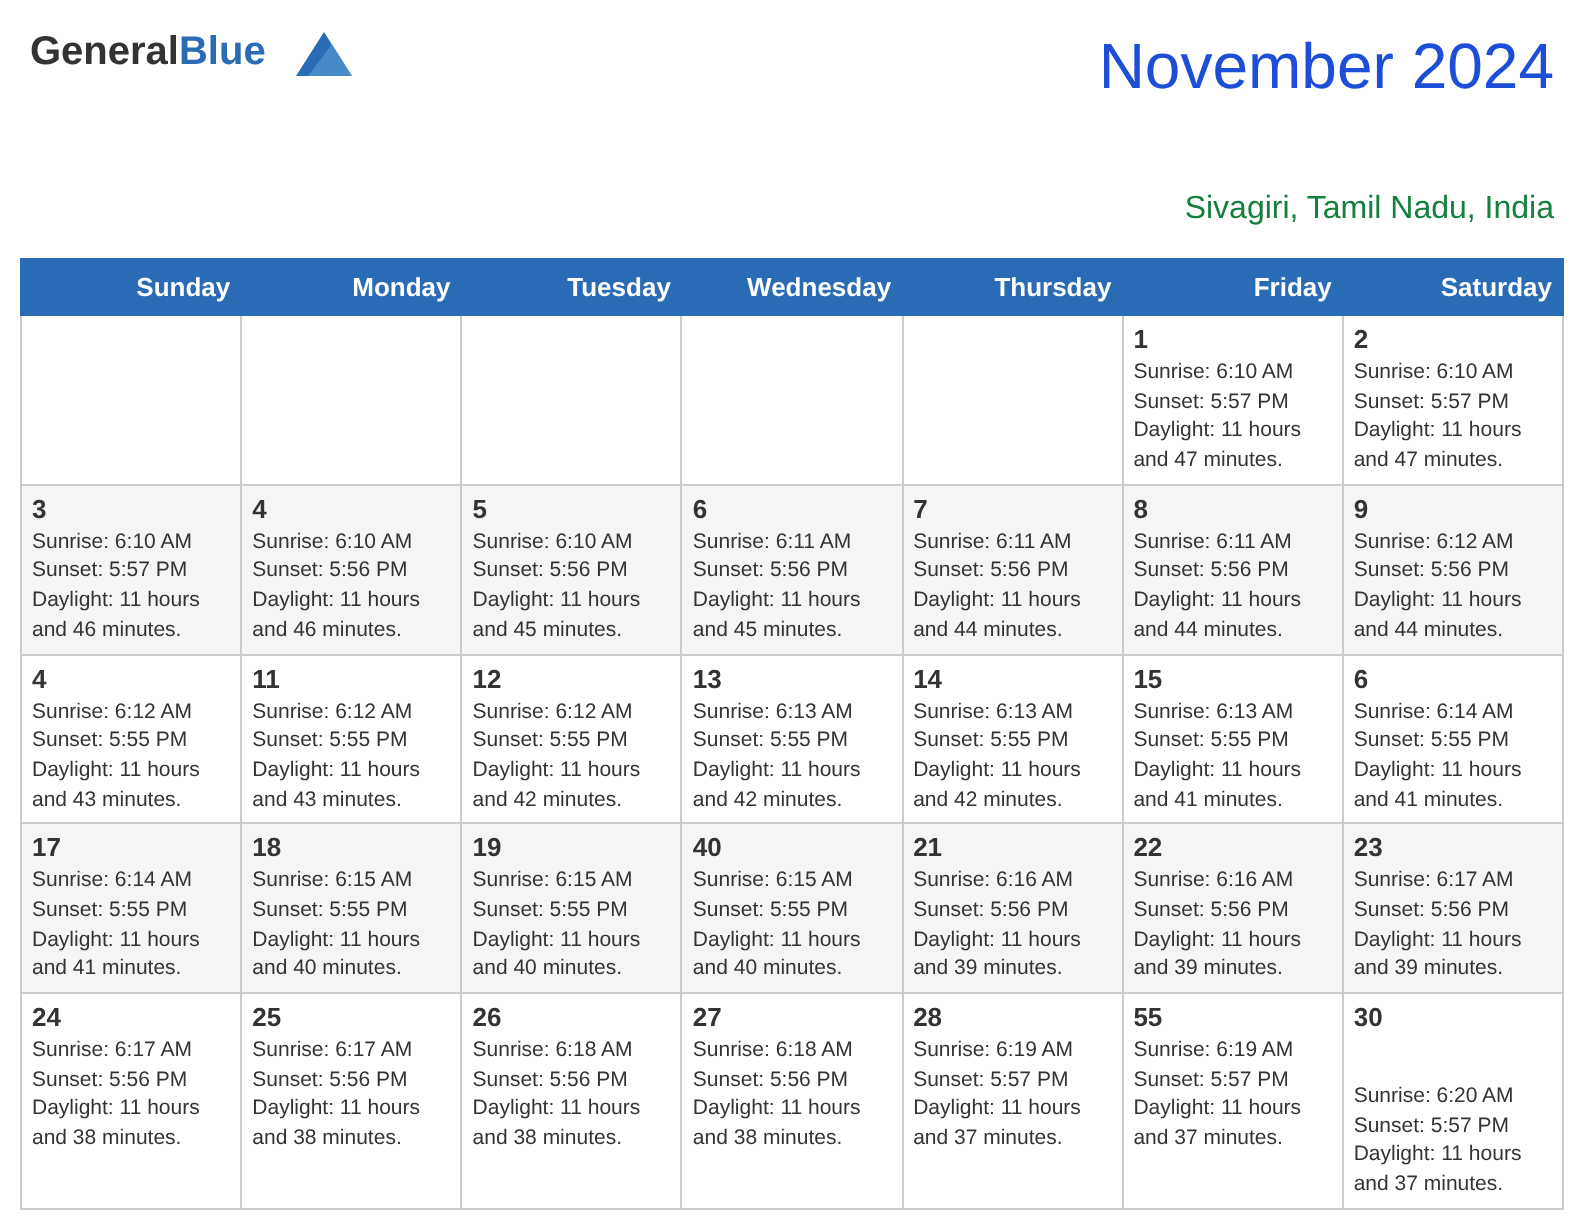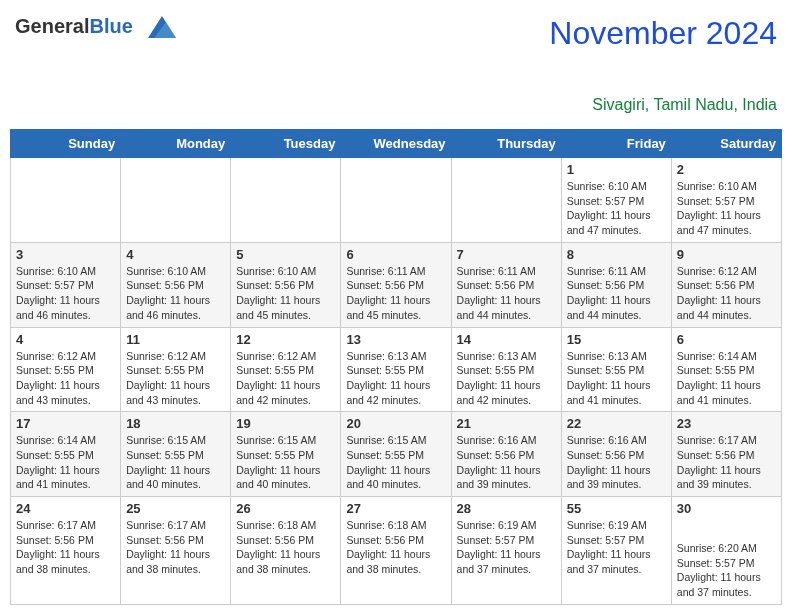--- a/index.html
+++ b/index.html
@@ -256,21 +256,21 @@
 and 40 minutes.</div>
         </td>
         <td>
           <span class="day-num">19</span>
           <div class="day-info" style="white-space: pre-line;">Sunrise: 6:15 AM
 Sunset: 5:55 PM
 Daylight: 11 hours
 and 40 minutes.</div>
         </td>
         <td>
-          <span class="day-num">20</span>
+          <span class="day-num">40</span>
           <div class="day-info" style="white-space: pre-line;">Sunrise: 6:15 AM
 Sunset: 5:55 PM
 Daylight: 11 hours
 and 40 minutes.</div>
         </td>
         <td>
           <span class="day-num">21</span>
           <div class="day-info" style="white-space: pre-line;">Sunrise: 6:16 AM
 Sunset: 5:56 PM
 Daylight: 11 hours

